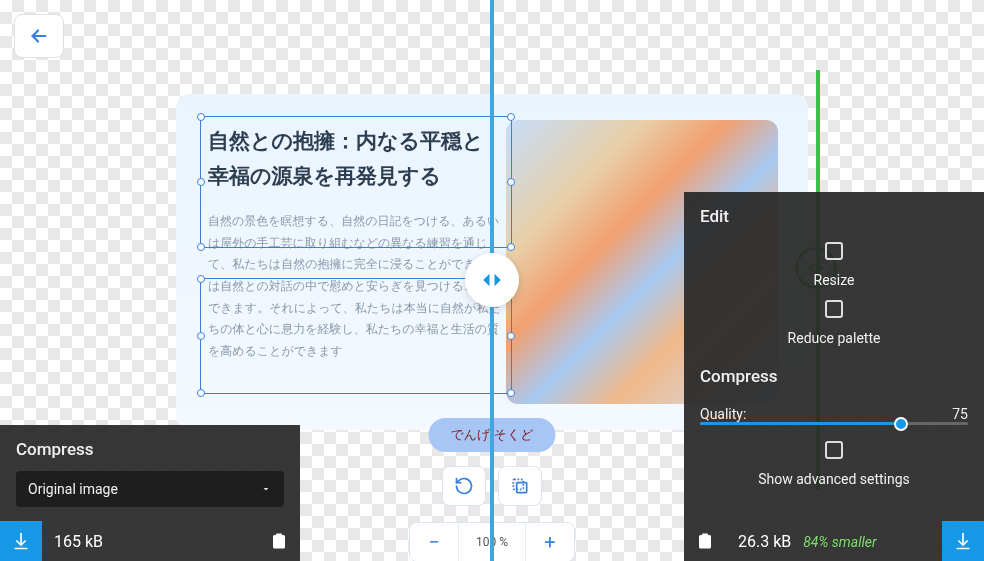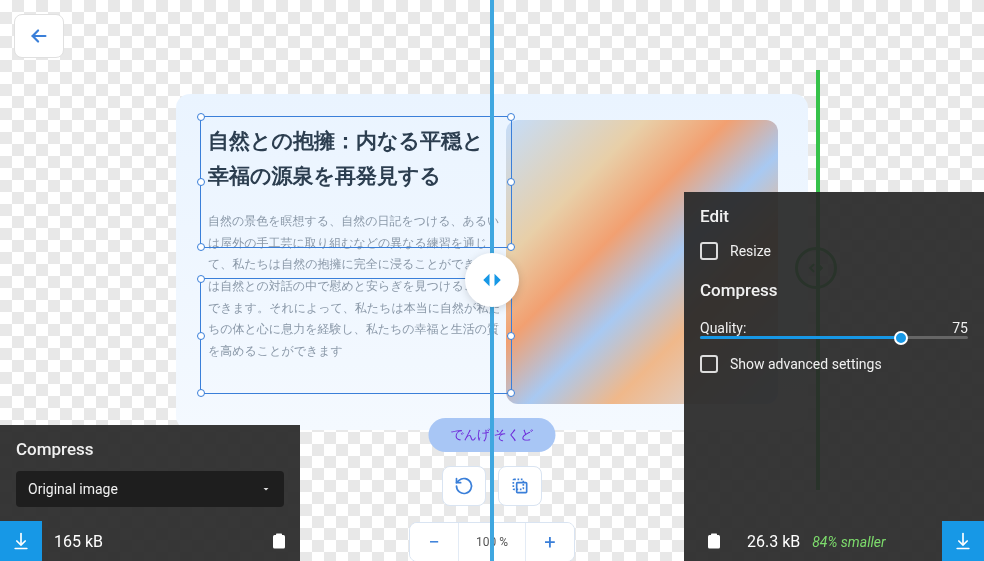--- a/index.html
+++ b/index.html
@@ -52,21 +52,21 @@
   }
   .img-col {
     flex: 1; border-radius: 12px;
     background:
       linear-gradient(135deg, #c5ddfa 0%, #e8cfa8 25%, #f2a071 40%, #a8c9f2 55%, #f0b88a 70%, #cfe3fb 100%);
     min-height: 150px;
   }
 
   .pill-btn {
     position: absolute; left: 492px; top: 418px; transform: translateX(-50%);
-    background: #a8c6f5; color: #6d28d9; font-size: 13px;
+    background: #a8c6f5; color: #7f1d1d; font-size: 13px;
     padding: 8px 22px; border-radius: 999px; border: none; cursor: pointer;
   }
 
   .center-controls {
     position: absolute; left: 492px; top: 466px; transform: translateX(-50%);
     display: flex; gap: 12px;
   }
   .ctl-btn {
     width: 44px; height: 40px; background: #fff; border: 1px solid #d9e4f2;
     border-radius: 8px; display: flex; align-items: center; justify-content: center;
@@ -117,28 +117,28 @@
   .dl-btn {
     width: 42px; height: 40px; display:flex; align-items:center; justify-content:center;
     cursor: pointer;
   }
   .dl-blue { background: #1798e6; }
   .filesize { flex:1; padding: 0 12px; font-size: 16px; color:#fff; }
   .copy-btn { width: 42px; height:40px; display:flex; align-items:center; justify-content:center; cursor:pointer;}
 
   .panel-right { right: 0; top: 192px; width: 300px; bottom: 0; display:flex; flex-direction:column;}
   .panel-right h2 { font-size: 17px; font-weight: 500; padding: 14px 16px 10px; }
-  .check-row { display:flex; align-items:center; gap:12px; padding: 6px 16px; font-size:14px; cursor:pointer;}
+  .check-row { display:flex; align-items:center; gap:12px; padding: 6px 16px; font-size:14px; cursor:pointer;flex-direction:column;}
   .check-box { width:18px; height:18px; border:2px solid #ddd; border-radius:3px; flex:none;}
   .quality-row { display:flex; justify-content:space-between; align-items:flex-end; padding: 10px 16px 0; font-size:14px;}
   .slider-wrap { padding: 0 16px 10px; }
   .slider-track { position:relative; height: 3px; background:#666; border-radius:2px;}
   .slider-fill { position:absolute; left:0; top:0; bottom:0; background:#1798e6; border-radius:2px;}
   .slider-thumb { position:absolute; top:50%; transform:translate(-50%,-50%); width:14px; height:14px; border-radius:50%; background:#1798e6; border:2px solid #fff; cursor:pointer;}
-  .panel-right .dl-row { margin-top:auto;margin-left:9px; }
+  .panel-right .dl-row { margin-top:auto; }
   .savings { color:#7ddc6c; font-style:italic; font-size:14px; margin-left:8px;}
 
   svg { display:block; }
 </style>
 </head>
 <body>
 
 <div class="back-btn">
   <svg width="22" height="22" viewBox="0 0 24 24" fill="none" stroke="#3a7fd9" stroke-width="2.4" stroke-linecap="round" stroke-linejoin="round">
       <line x1="19" y1="12" x2="5" y2="12"></line>
@@ -234,20 +234,24 @@
     </div>
   </div>
 </div>
 
 <div class="panel panel-right">
   <h2>Edit</h2>
   <div class="check-row">
     <span class="check-box"></span>
     <span>Resize</span>
   </div>
+  <div class="check-row">
+    <span class="check-box"></span>
+    <span>Reduce palette</span>
+  </div>
   <h2>Compress</h2>
   <div class="quality-row">
     <span>Quality:</span>
     <span>75</span>
   </div>
   <div class="slider-wrap">
     <div class="slider-track">
       <div class="slider-fill" id="qfill" style="width: 75%;"></div>
       <div class="slider-thumb" id="qthumb" style="left: 75%;"></div>
     </div>

